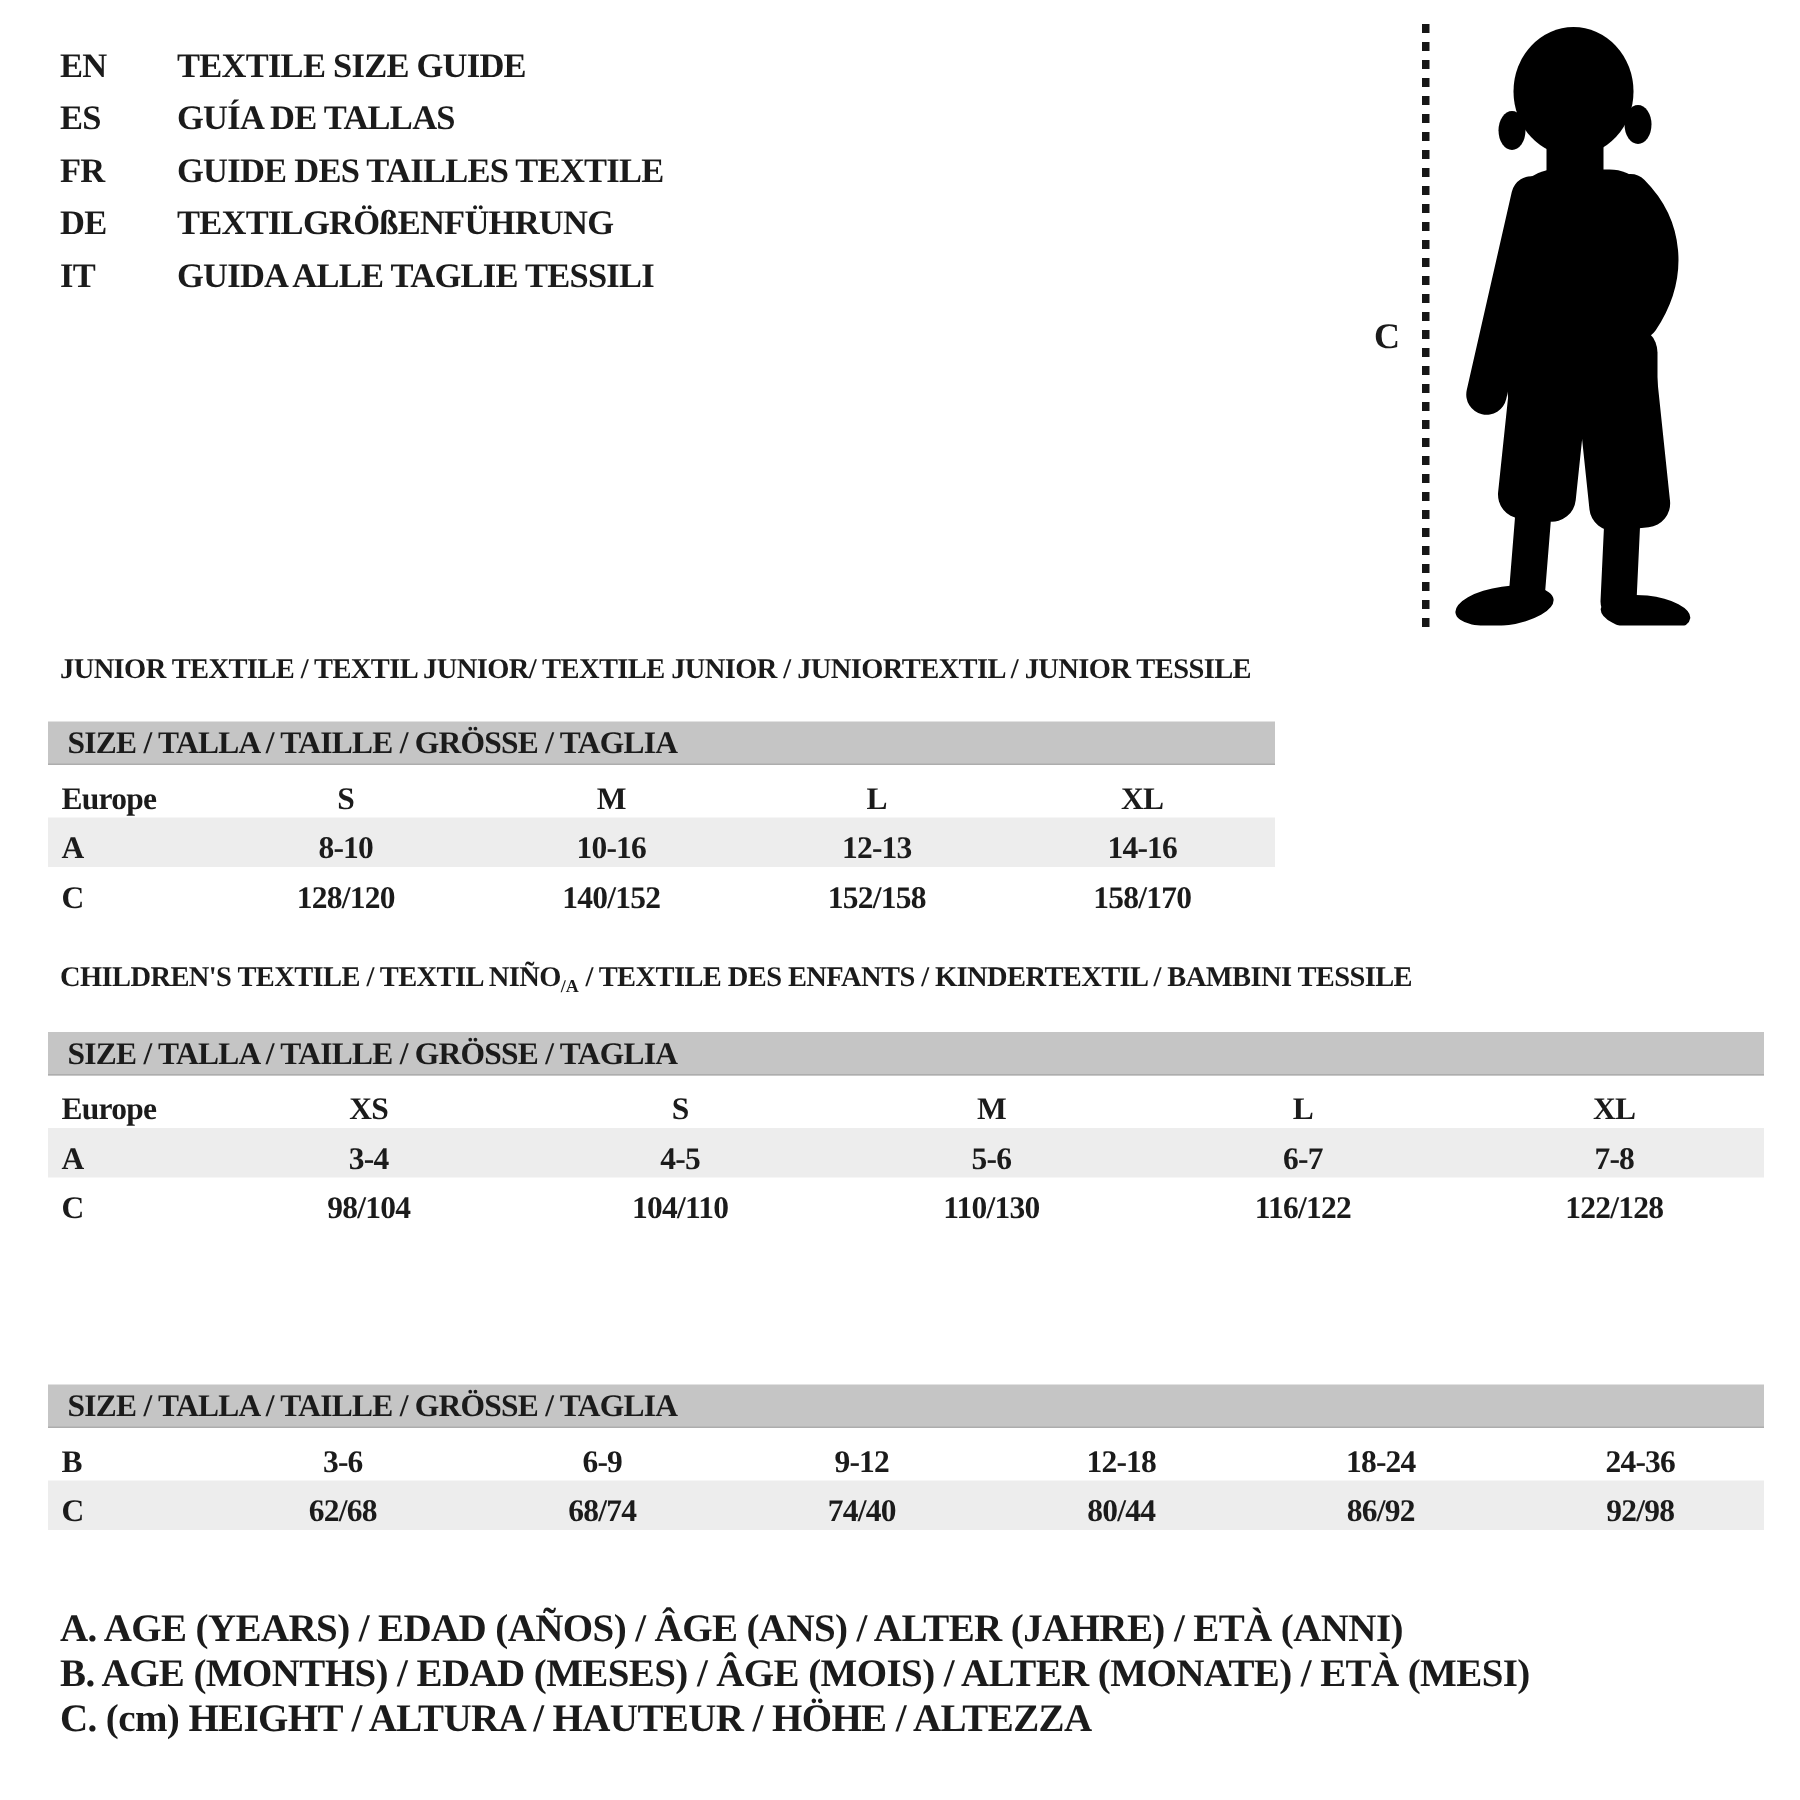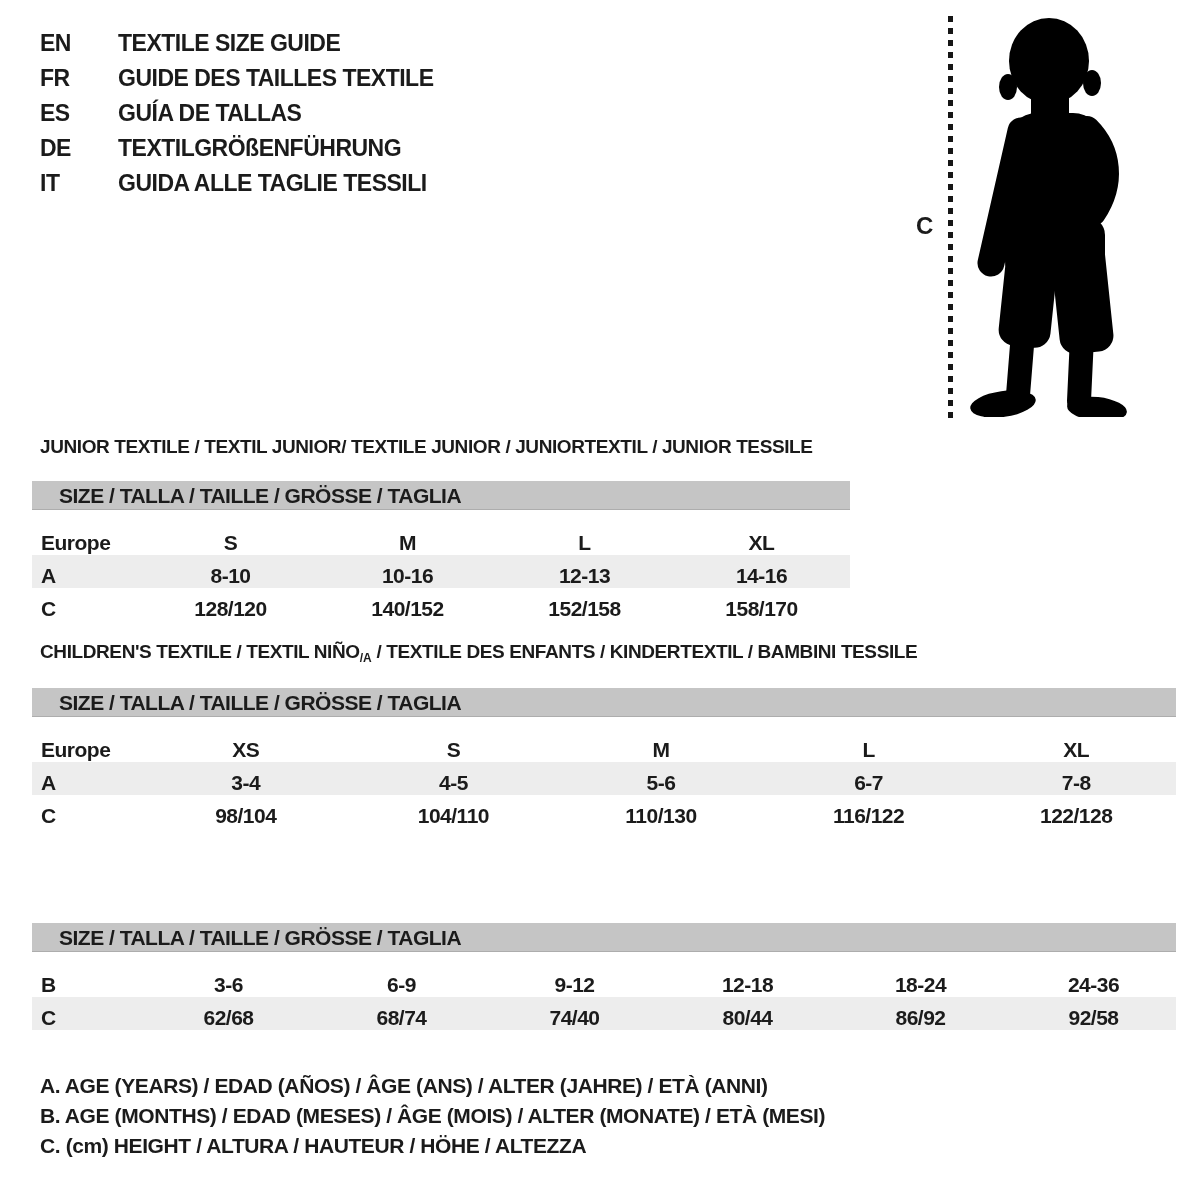--- a/index.html
+++ b/index.html
@@ -10,21 +10,21 @@
     --shade:#ededed;
     --sil:#000000;
   }
   html,body{margin:0;padding:0;}
   body{
     width:1200px;height:1200px;background:var(--bg);
     font-family:"Liberation Sans",sans-serif;
     color:var(--ink);font-weight:bold;
     -webkit-font-smoothing:antialiased;
   }
-  .page{position:relative;width:1176px;height:1200px;overflow:hidden;}
+  .page{position:relative;width:1176px;height:1200px;overflow:hidden;font-family:Liberation Serif, serif;}
 
   
   .lang-list{position:absolute;left:40px;top:26px;}
   .lang-row{display:flex;align-items:center;height:35px;font-size:23px;letter-spacing:-0.5px;}
   .lang-code{width:78px;}
 
   
   .measure-letter{position:absolute;left:916px;top:212px;font-size:24px;letter-spacing:-0.5px;}
   .dash-line{
     position:absolute;left:948px;top:16px;width:5px;height:402px;
@@ -40,49 +40,49 @@
   .sub{font-size:12px;vertical-align:-4px;letter-spacing:0;}
 
   
   .tbl{position:absolute;}
   .junior-table{left:32px;top:481px;width:818px;}
   .children-table{left:32px;top:688px;width:1148px;}
   .babies-table{left:32px;top:923px;width:1148px;}
   .tbl-header{
     height:29px;line-height:29px;background:var(--bar);
     border-bottom:1px solid var(--bar-edge);
-    font-size:21px;letter-spacing:-0.5px;padding-left:27px;margin-bottom:12px;
+    font-size:21px;letter-spacing:-0.5px;padding-left:13px;margin-bottom:2px;
     box-sizing:border-box;
   }
   .tbl-row{display:flex;align-items:flex-end;height:33px;font-size:21px;letter-spacing:-0.5px;}
   .tbl-row.shaded{background:var(--shade);}
   .cell-label{width:110px;padding-left:9px;box-sizing:border-box;}
   .cell-val{flex:1;text-align:center;}
 
   
   .legend{position:absolute;left:40px;top:1071px;}
-  .legend-line{height:30px;line-height:30px;font-size:21px;letter-spacing:-0.4px;white-space:nowrap;}
+  .legend-line{height:30px;line-height:30px;font-size:26px;letter-spacing:-0.4px;white-space:nowrap;}
 </style>
 </head>
 <body>
 
 <div class="page">
 
   <div class="lang-list">
       <div class="lang-row">
         <span class="lang-code">EN</span>
         <span>TEXTILE SIZE GUIDE</span>
       </div>
       <div class="lang-row">
+        <span class="lang-code">ES</span>
+        <span>GUÍA DE TALLAS</span>
+      </div>
+      <div class="lang-row">
         <span class="lang-code">FR</span>
         <span>GUIDE DES TAILLES TEXTILE</span>
-      </div>
-      <div class="lang-row">
-        <span class="lang-code">ES</span>
-        <span>GUÍA DE TALLAS</span>
       </div>
       <div class="lang-row">
         <span class="lang-code">DE</span>
         <span>TEXTILGRÖßENFÜHRUNG</span>
       </div>
       <div class="lang-row">
         <span class="lang-code">IT</span>
         <span>GUIDA ALLE TAGLIE TESSILI</span>
       </div>
     </div>
@@ -179,21 +179,21 @@
         <span class="cell-val">18-24</span>
         <span class="cell-val">24-36</span>
       </div>
       <div class="tbl-row shaded">
         <span class="cell-label">C</span>
         <span class="cell-val">62/68</span>
         <span class="cell-val">68/74</span>
         <span class="cell-val">74/40</span>
         <span class="cell-val">80/44</span>
         <span class="cell-val">86/92</span>
-        <span class="cell-val">92/58</span>
+        <span class="cell-val">92/98</span>
       </div>
     </div>
 
   <div class="legend">
       <div class="legend-line">A. AGE (YEARS) / EDAD (AÑOS) / ÂGE (ANS) / ALTER (JAHRE) / ETÀ (ANNI)</div>
       <div class="legend-line">B. AGE (MONTHS) / EDAD (MESES) / ÂGE (MOIS) / ALTER (MONATE) / ETÀ (MESI)</div>
       <div class="legend-line">C. (cm) HEIGHT / ALTURA / HAUTEUR / HÖHE / ALTEZZA</div>
     </div>
 
 </div>

